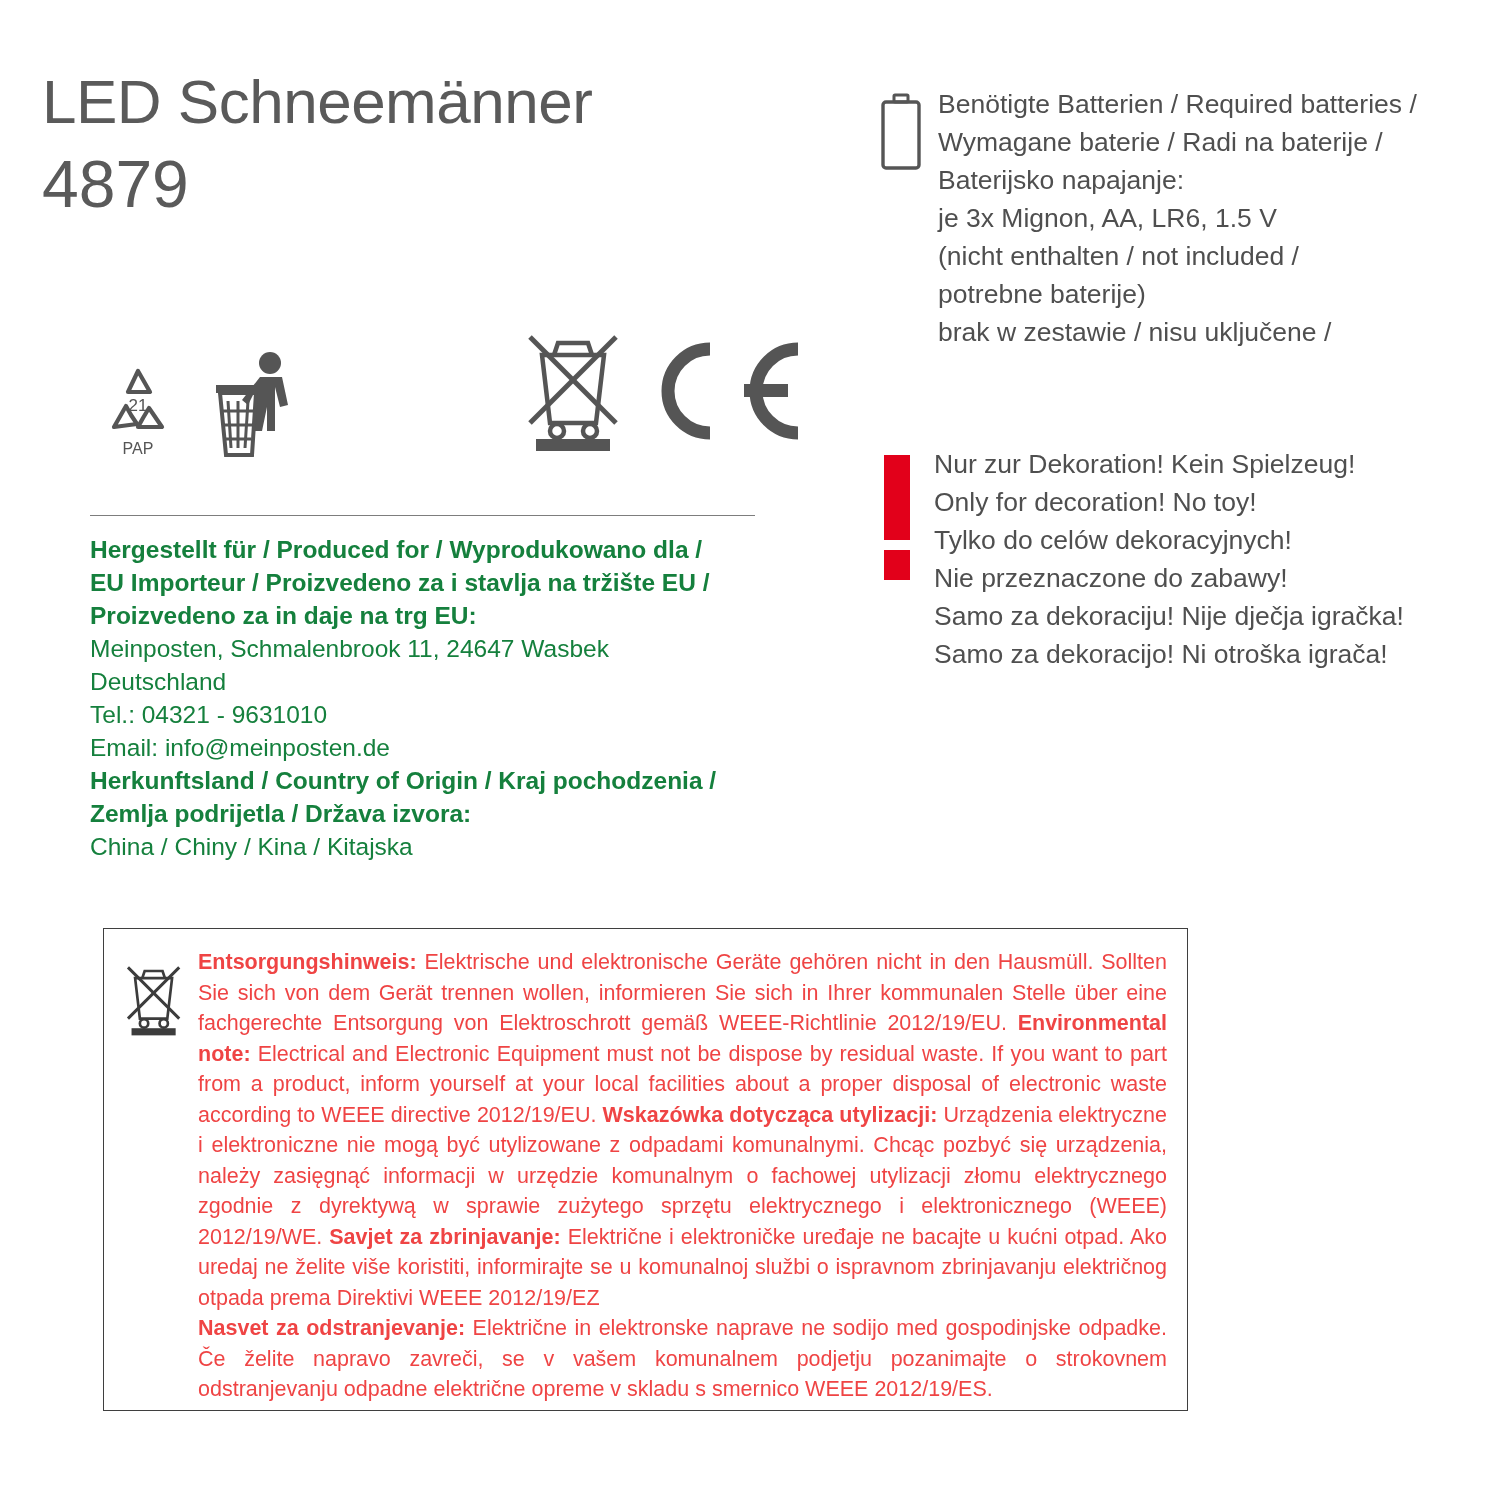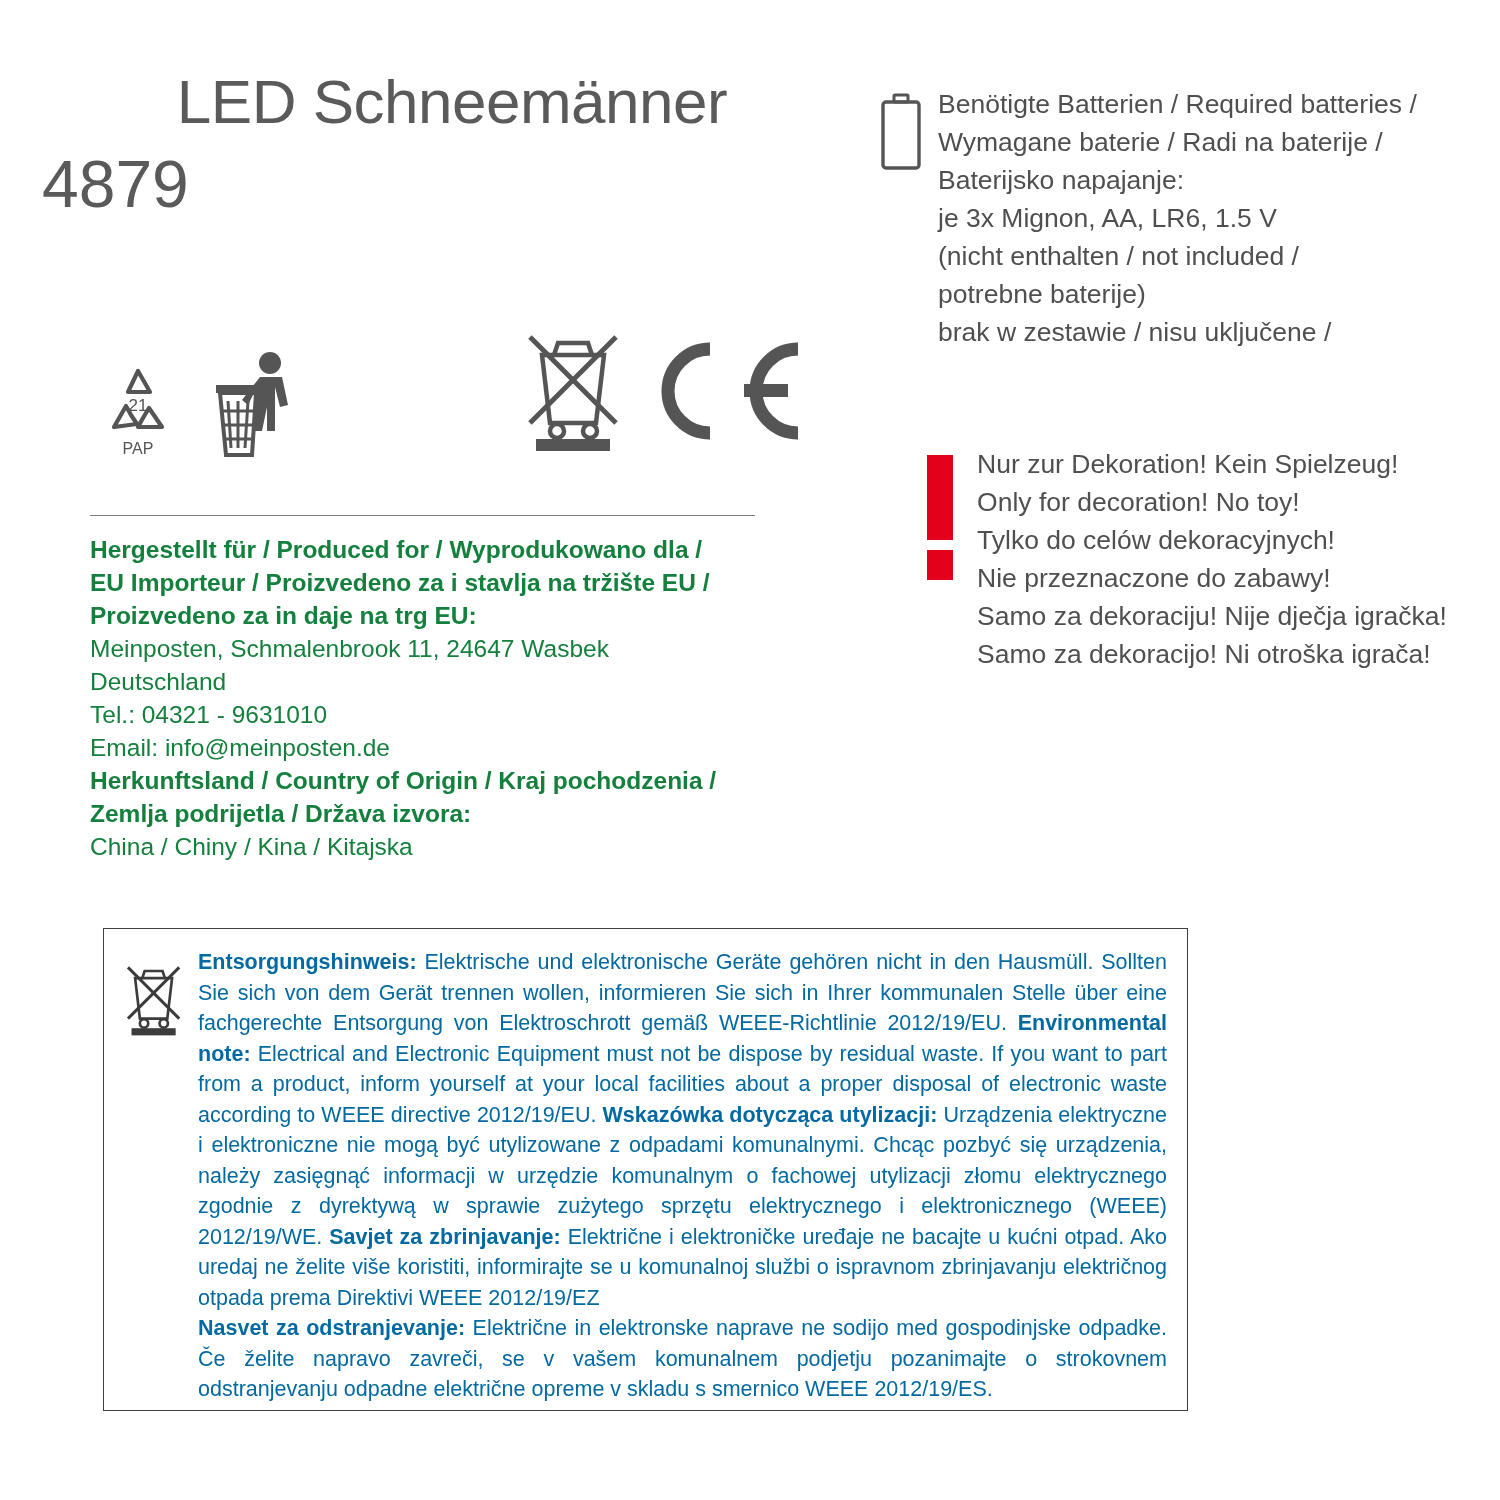--- a/index.html
+++ b/index.html
@@ -27,21 +27,20 @@
     left: 42px;
     top: 68px;
     width: 820px;
   }
   .product-title {
     font-size: 62px;
     line-height: 68px;
     color: #5a5a5a;
     font-weight: 400;
     letter-spacing: -0.5px;
-    text-align: center;
   }
   .product-code {
     font-size: 66px;
     line-height: 58px;
     color: #5a5a5a;
     font-weight: 400;
     margin-top: 19px;
   }
 
   
@@ -63,21 +62,20 @@
     color: #4f4f4f;
   }
 
   .warning-block {
     position: absolute;
     left: 880px;
     top: 445px;
     width: 610px;
     display: flex;
     gap: 20px;
-    justify-content: center;
   }
   .excl-icon {
     flex: 0 0 auto;
     margin-top: 10px;
   }
   .warning-text {
     font-size: 26.5px;
     line-height: 38px;
     color: #4f4f4f;
   }
@@ -132,21 +130,21 @@
     display: flex;
     gap: 14px;
   }
   .disposal-icon {
     flex: 0 0 auto;
     margin-top: 6px;
   }
   .disposal-text {
     font-size: 21.5px;
     line-height: 30.5px;
-    color: #0369a1;
+    color: #ef4444;
     text-align: justify;
   }
   .disposal-text b { font-weight: bold; }
 </style>
 </head>
 <body>
 
 <div class="page">
 
   <div class="title-block">

